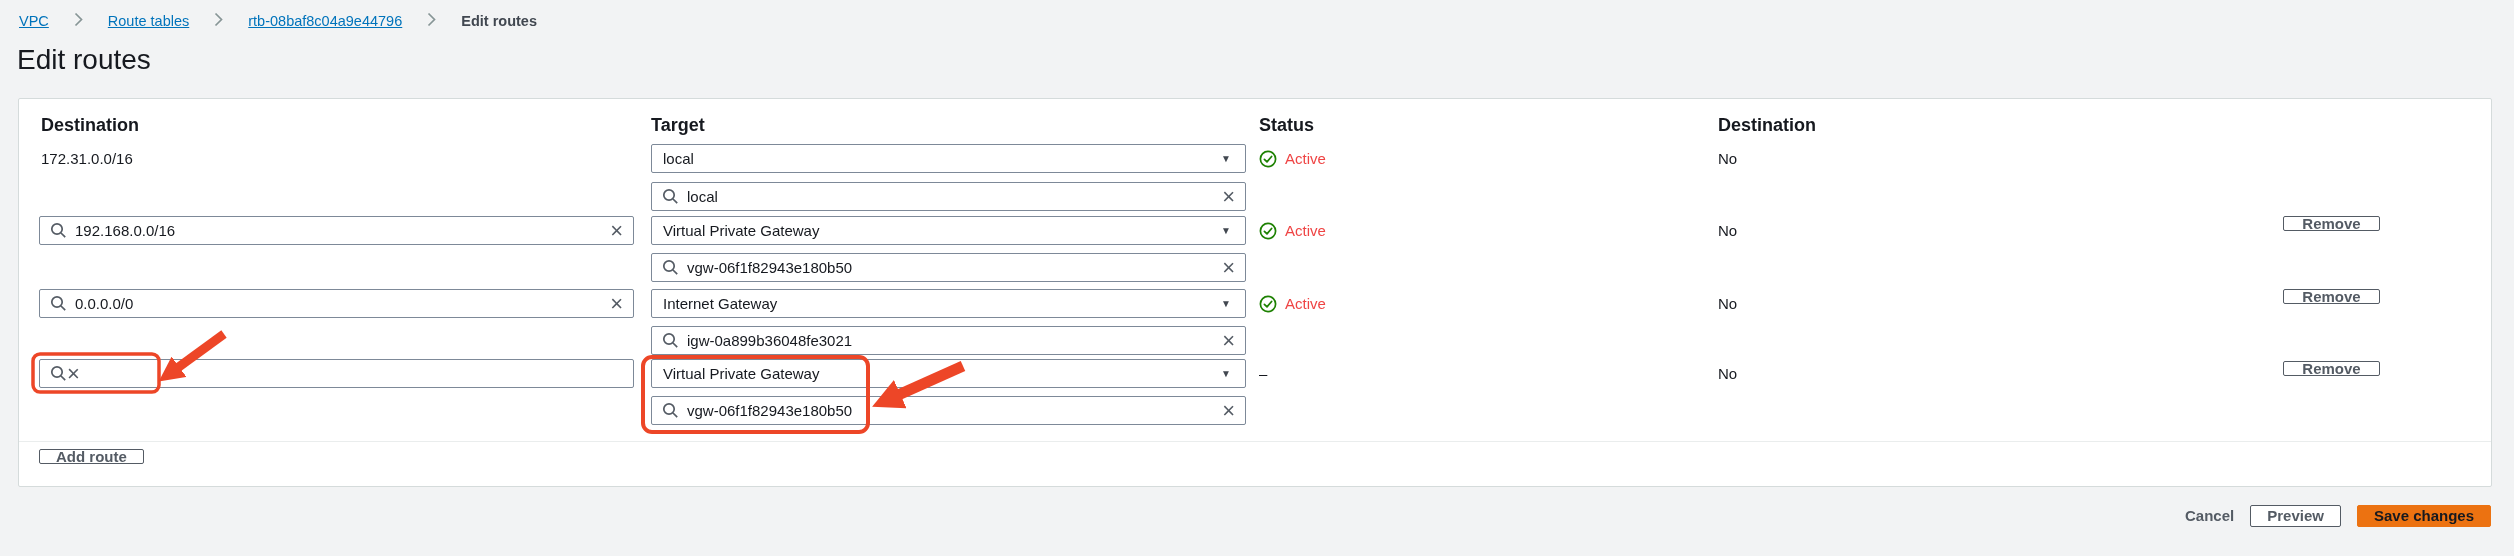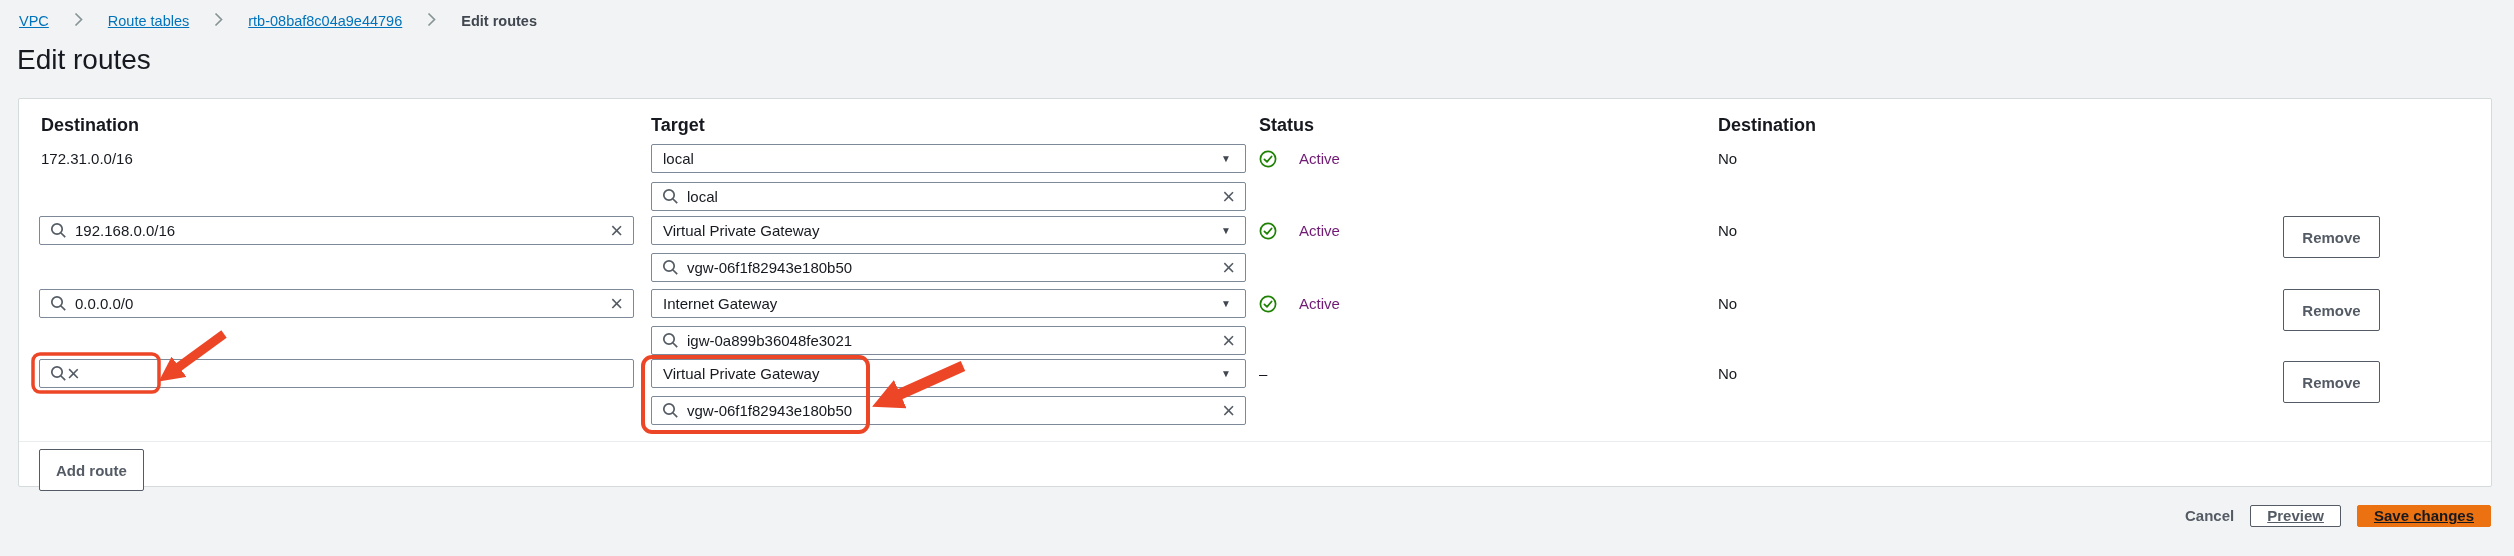--- a/index.html
+++ b/index.html
@@ -57,41 +57,41 @@
     flex:1 1 auto; min-width:0;
     border:0; outline:none; background:transparent;
     font:inherit; color:#16191f; padding:0 8px;
   }
   .clear-x {
     flex:0 0 auto;
     border:0; background:transparent; cursor:pointer;
     font-size:22px; line-height:1; color:#545b64; font-weight:400;
   }
 
-  .status-cell { gap:22px; color:#701a75; }
+  .status-cell { gap:8px; color:#ef4444; }
   .plain { color:#16191f; }
 
   .btn {
     display:inline-flex; align-items:center; justify-content:center;
-    height:42px; padding:0 16px;
+    height:15px; padding:0 16px;
     background:#fff; border:1px solid #545b64; border-radius:2px;
     font-family:inherit; font-size:15px; font-weight:700; color:#545b64;
     cursor:pointer;
   }
   .remove-btn { position:absolute; left:2264px; width:97px; }
 
   .divider { position:absolute; left:0; top:342px; width:100%; border-top:1px solid #eaeded; }
   .add-route-btn { position:absolute; left:20px; top:350px; }
 
   
   .footer {
     position:absolute; top:500px; right:23px;
     display:flex; align-items:center; gap:16px; height:31px;
   }
-  .footer .btn { height:22px;text-decoration:underline; }
+  .footer .btn { height:22px; }
   .link-btn {
     border:0; background:transparent; cursor:pointer;
     font-family:inherit; font-size:15px; font-weight:700; color:#545b64;
   }
   .primary-btn {
     background:#ec7211; border:1px solid #ec7211; color:#16191f;
   }
 
   
   .annotations { position:absolute; left:0; top:0; width:2514px; height:556px; pointer-events:none; z-index:50; }

